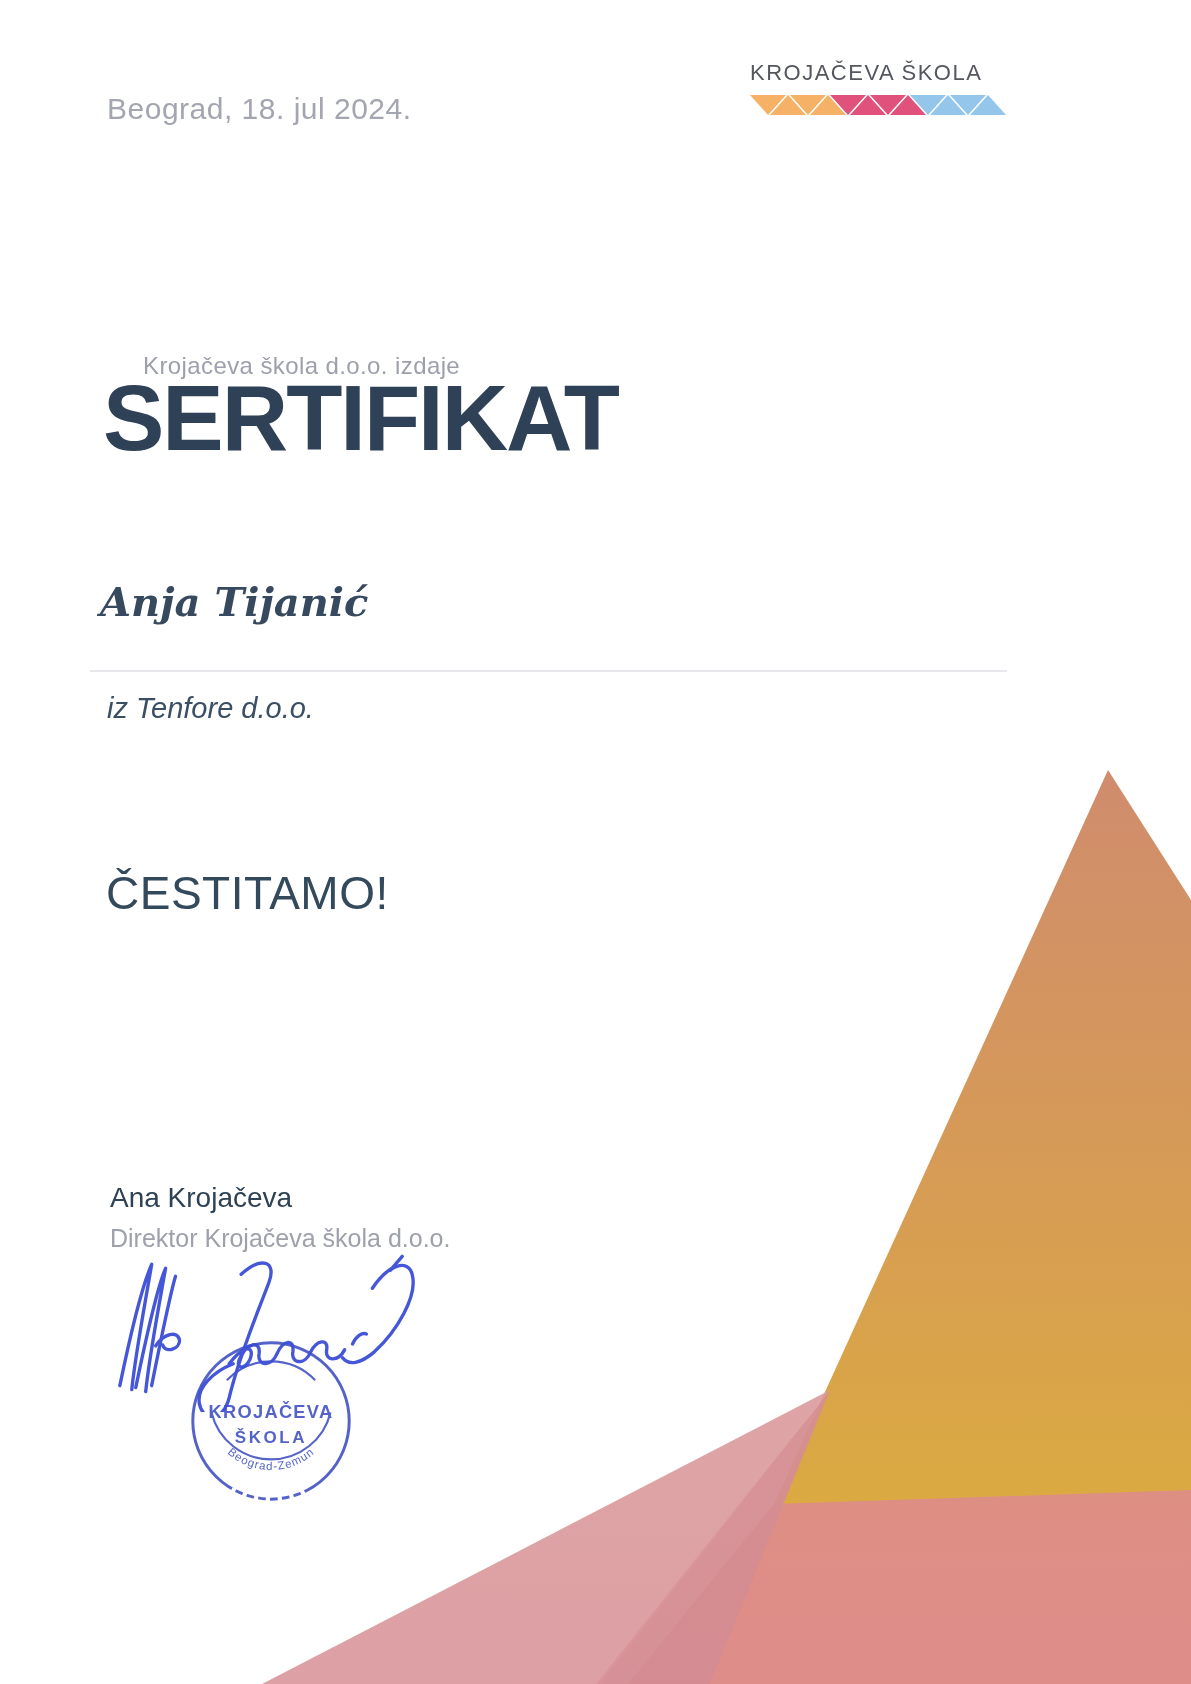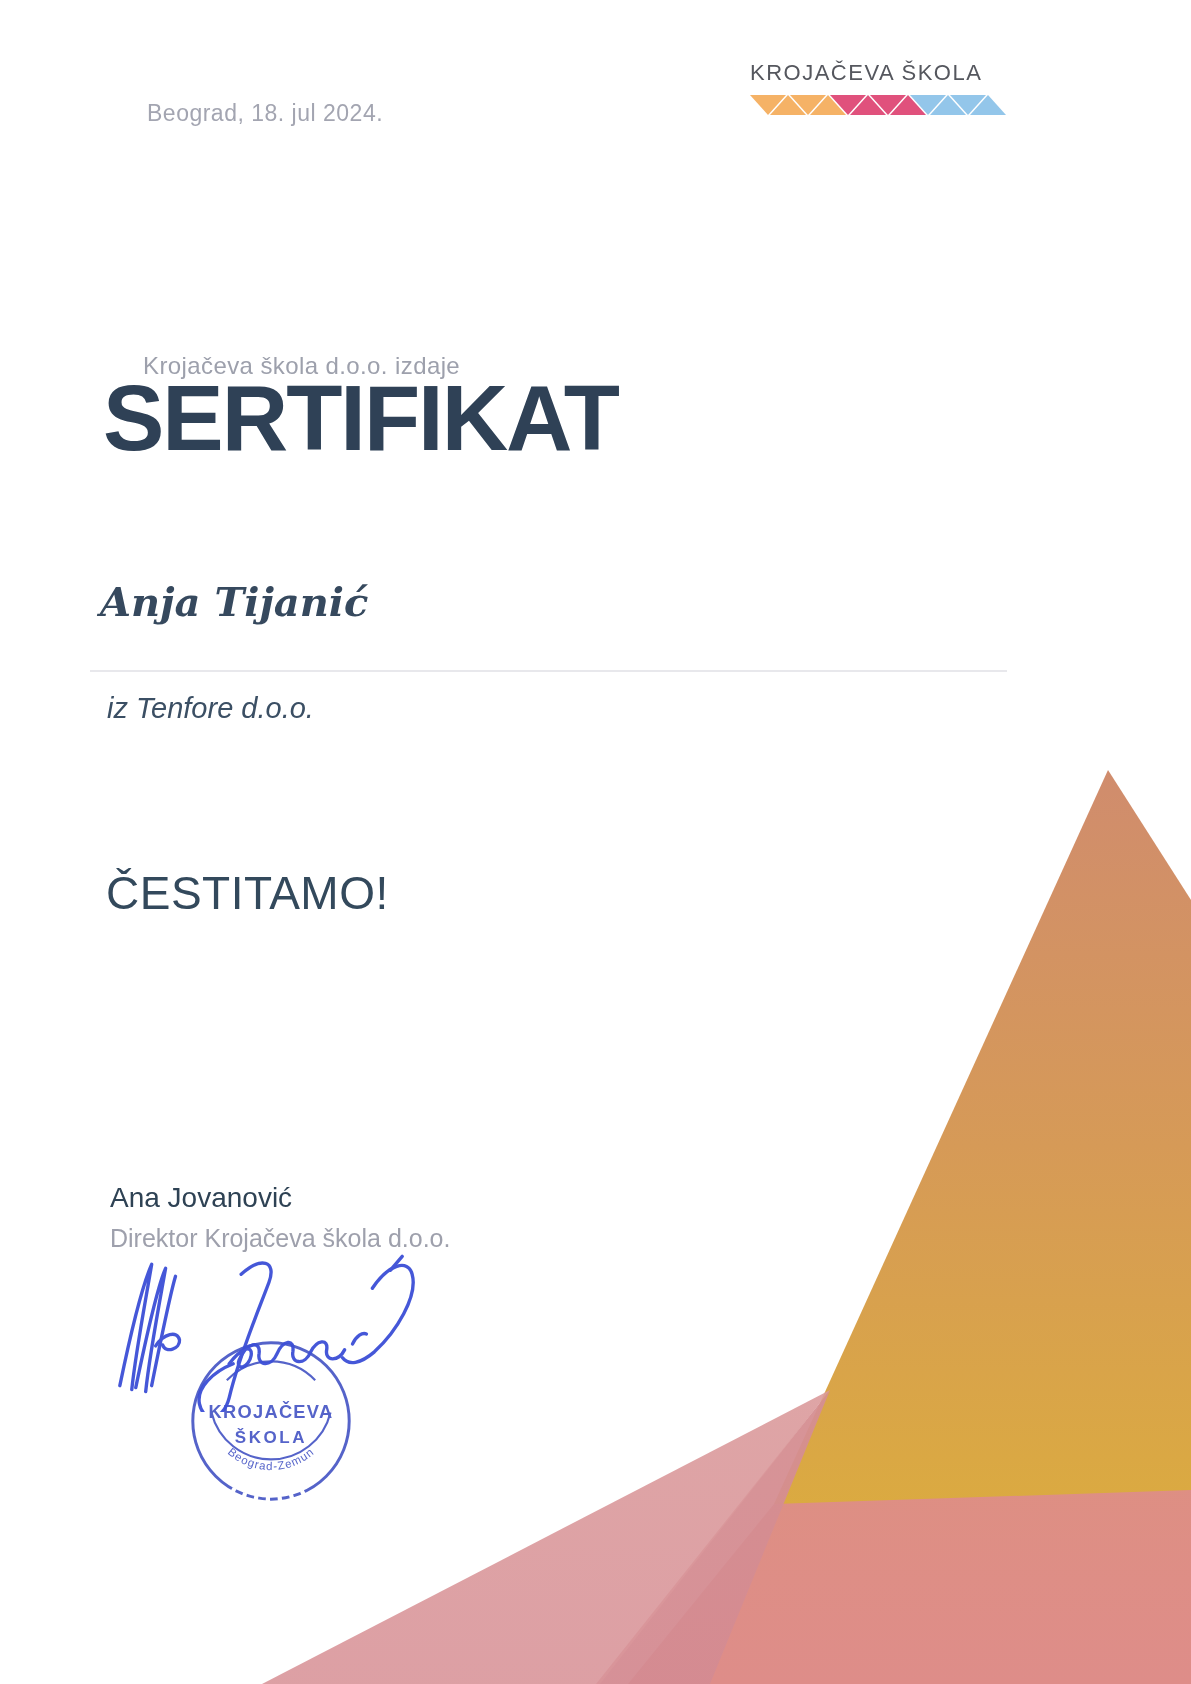--- a/index.html
+++ b/index.html
@@ -8,22 +8,22 @@
     position:relative;
     width:1191px; height:1684px;
     margin:0 auto;
     background:#ffffff;
     overflow:hidden;
     font-family:"Liberation Sans", sans-serif;
   }
 
   
   .date-line {
-    position:absolute; left:107px; top:100px;
-    font-size:23px; letter-spacing:.5px; color:#a3a5b1;margin-left:40px;
+    position:absolute; left:107px; top:92px;
+    font-size:30px; letter-spacing:.5px; color:#a3a5b1;
   }
   .logo {
     position:absolute; left:750px; top:60px; width:340px;
   }
   .logo-text {
     font-size:22px; font-weight:400; letter-spacing:1.5px;
     color:#55575e; white-space:nowrap;
   }
   .logo-triangles {
     display:flex; align-items:flex-start; height:20px; margin-top:9px;
@@ -147,21 +147,21 @@
 
   <div class="issuer-line">Krojačeva škola d.o.o. izdaje</div>
   <div class="cert-title">SERTIFIKAT</div>
 
   <div class="recipient-name">Anja Tijanić</div>
   <div class="name-underline"></div>
   <div class="recipient-company">iz Tenfore d.o.o.</div>
 
   <div class="congrats-heading">ČESTITAMO!</div>
 
-  <div class="signer-name">Ana Jovanović</div>
+  <div class="signer-name">Ana Krojačeva</div>
   <div class="signer-role">Direktor Krojačeva škola d.o.o.</div>
 
   <svg class="stamp" viewBox="0 0 200 200">
     <g fill="none" stroke="#4353c4">
       <circle cx="100" cy="100" r="92" stroke-width="3.5"></circle>
       <path d="M48 52 A 72 72 0 0 1 152 52" stroke-width="2.5"></path>
       <path d="M30 90 A 72 72 0 0 0 170 90" stroke-width="2.5"></path>
     </g>
 
     <path d="M54 179.7 A 92 92 0 0 0 146 179.7" fill="none" stroke="#ffffff" stroke-width="5" stroke-dasharray="5 9"></path>

